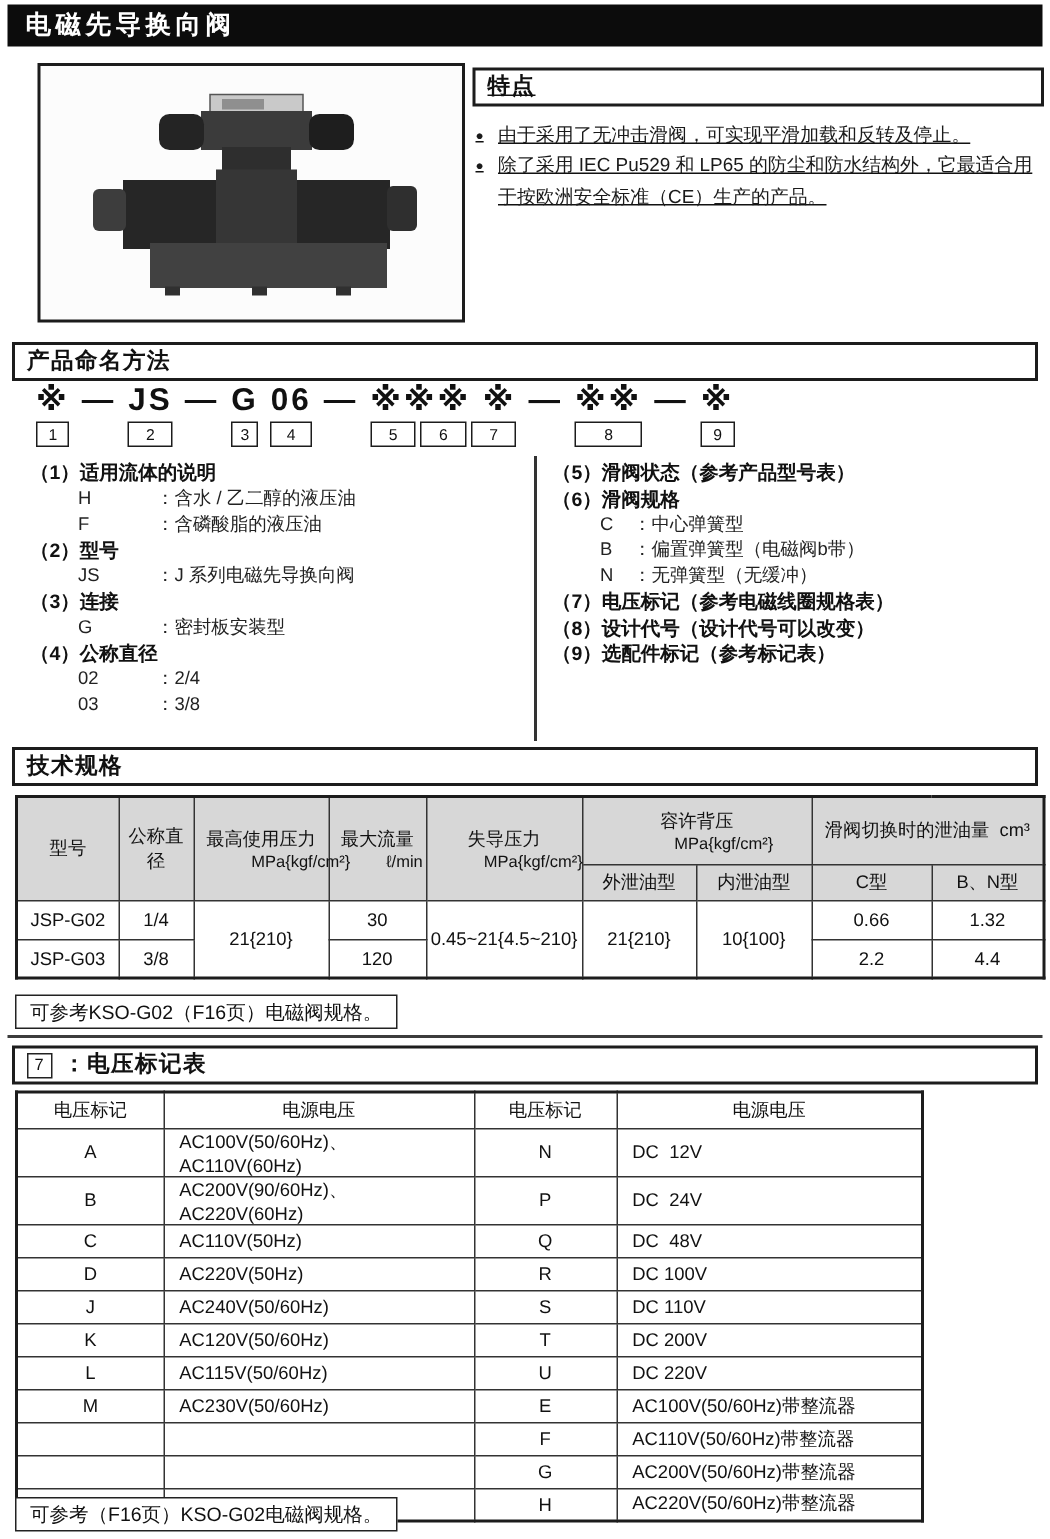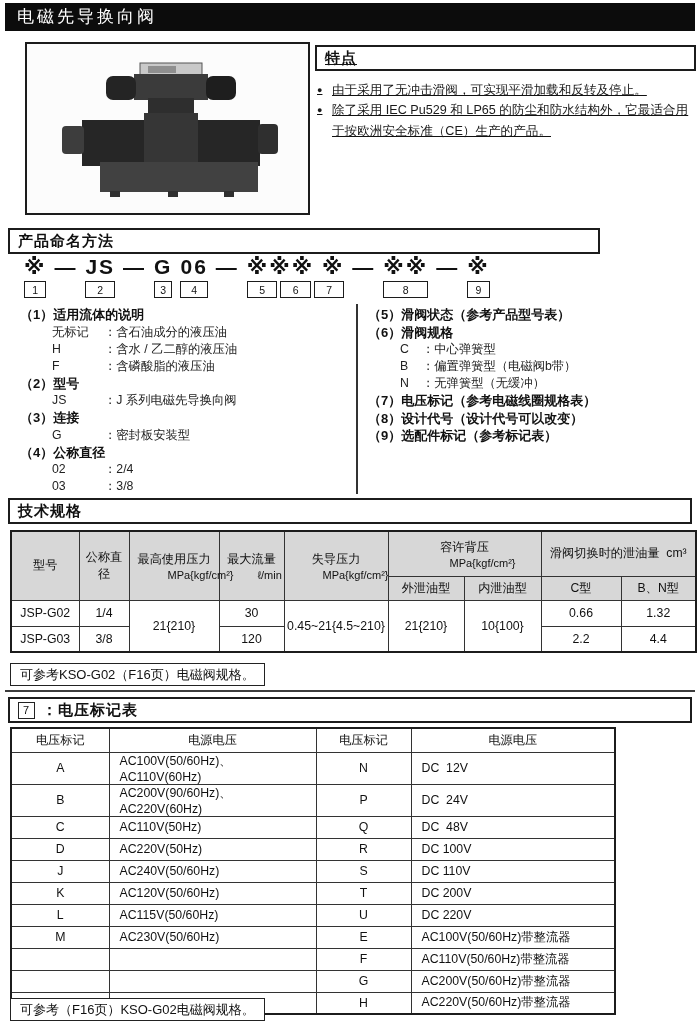--- a/index.html
+++ b/index.html
@@ -2,38 +2,38 @@
 <html><head>
 <meta charset="utf-8">
 <style>
   * { margin:0; padding:0; box-sizing:border-box; }
   html,body { background:#e9e9e9; }
   body { font-family:"Liberation Sans","DejaVu Sans",sans-serif; color:#111; }
   .page { position:relative; width:700px; height:1026px; background:#ffffff; margin:0 auto; overflow:hidden; }
 
   
   .title-bar { position:absolute; left:5px; top:3px; width:690px; height:28px; background:#0c0c0c;
-               color:#fff; font-size:17px; font-weight:normal; line-height:28px; padding-left:12px; letter-spacing:3px; }
+               color:#fff; font-size:17px; font-weight:bold; line-height:28px; padding-left:12px; letter-spacing:3px; }
 
   
   .sec-head { border:2px solid #1c1c1c; background:#fff; font-weight:bold; font-size:15px;
               line-height:20px; padding:1px 8px; letter-spacing:1px; }
 
   
   .photo-box { position:absolute; left:25px; top:42px; width:285px; height:173px; border:2px solid #1c1c1c;
                background:#fcfcfc; display:flex; align-items:center; justify-content:center; }
 
   
   .features { position:absolute; left:315px; top:45px; width:381px;text-decoration:underline; }
   .bullets { margin-top:9px; padding-left:2px; }
   .bullet-row { display:flex; font-size:12.6px; line-height:1.62; color:#1a1a1a; }
   .bullet-ic { width:15px; flex:none; font-size:9px; padding-top:3px; }
 
   
-  .naming-head { position:absolute; left:8px; top:228px; width:592px; }
+  .naming-head { position:absolute; left:8px; top:228px; width:684px; }
   .code-row { position:absolute; left:20px; top:256px; display:flex; align-items:flex-start; }
   .code-seg { display:flex; flex-direction:column; align-items:center; margin:0 4px; }
   .code-text { font-size:21px; font-weight:bold; line-height:22px; letter-spacing:2px; white-space:pre; }
   .code-boxes { display:flex; gap:3px; margin-top:3px; align-self:stretch; justify-content:center; min-height:17px; }
   .code-box { border:1.5px solid #1c1c1c; flex:1; min-width:15px; max-width:46px; height:17px; font-size:10.5px;
               display:flex; align-items:center; justify-content:center; }
 
   .legend { position:absolute; left:8px; top:304px; width:684px; height:190px; display:flex; }
   .legend-col { padding-top:2px; }
   .legend-col.left  { width:348px; padding-left:12px; }
@@ -220,24 +220,20 @@
   <div class="legend">
     <div class="legend-col left">
 
         <div class="lg-group">
           <div class="lg-title">
             <span class="lg-num">（1）</span>
             <span>适用流体的说明</span>
           </div>
           <div>
 
-              <div class="lg-sub">
-                <span class="lg-k">无标记</span>
-                <span class="lg-d">：含石油成分的液压油</span>
-              </div>
 
               <div class="lg-sub">
                 <span class="lg-k">H</span>
                 <span class="lg-d">：含水 / 乙二醇的液压油</span>
               </div>
 
               <div class="lg-sub">
                 <span class="lg-k">F</span>
                 <span class="lg-d">：含磷酸脂的液压油</span>
               </div>

